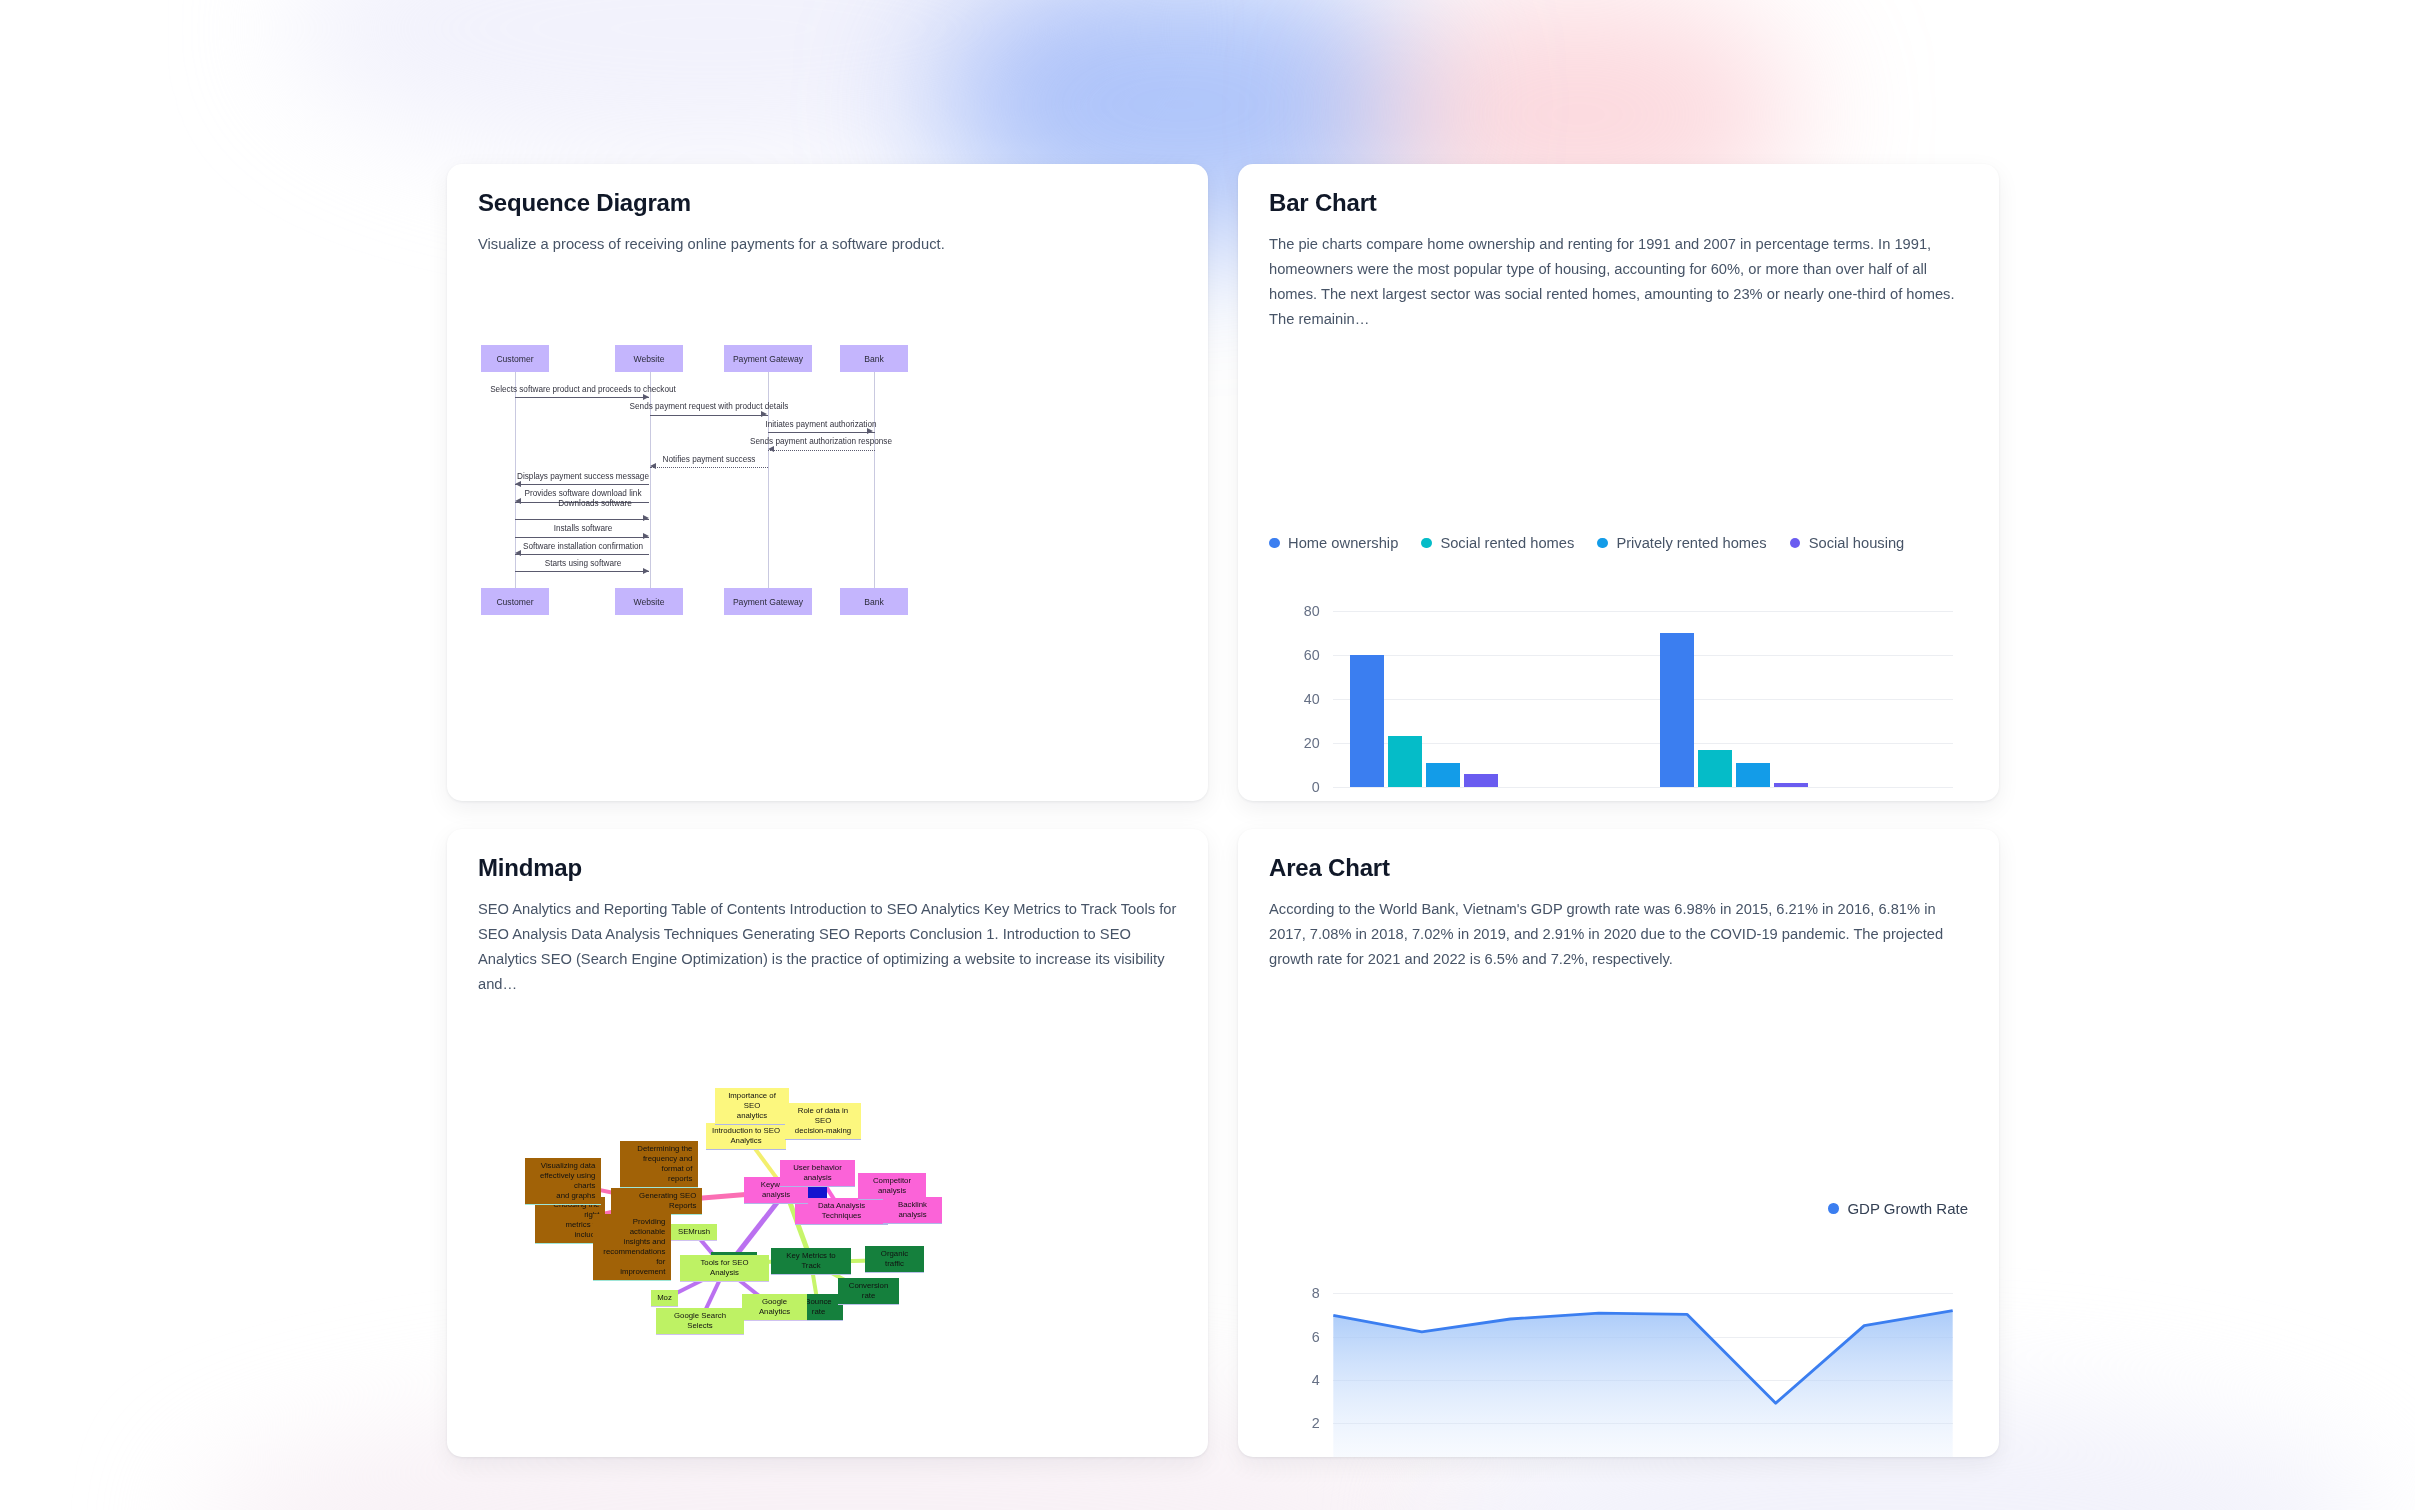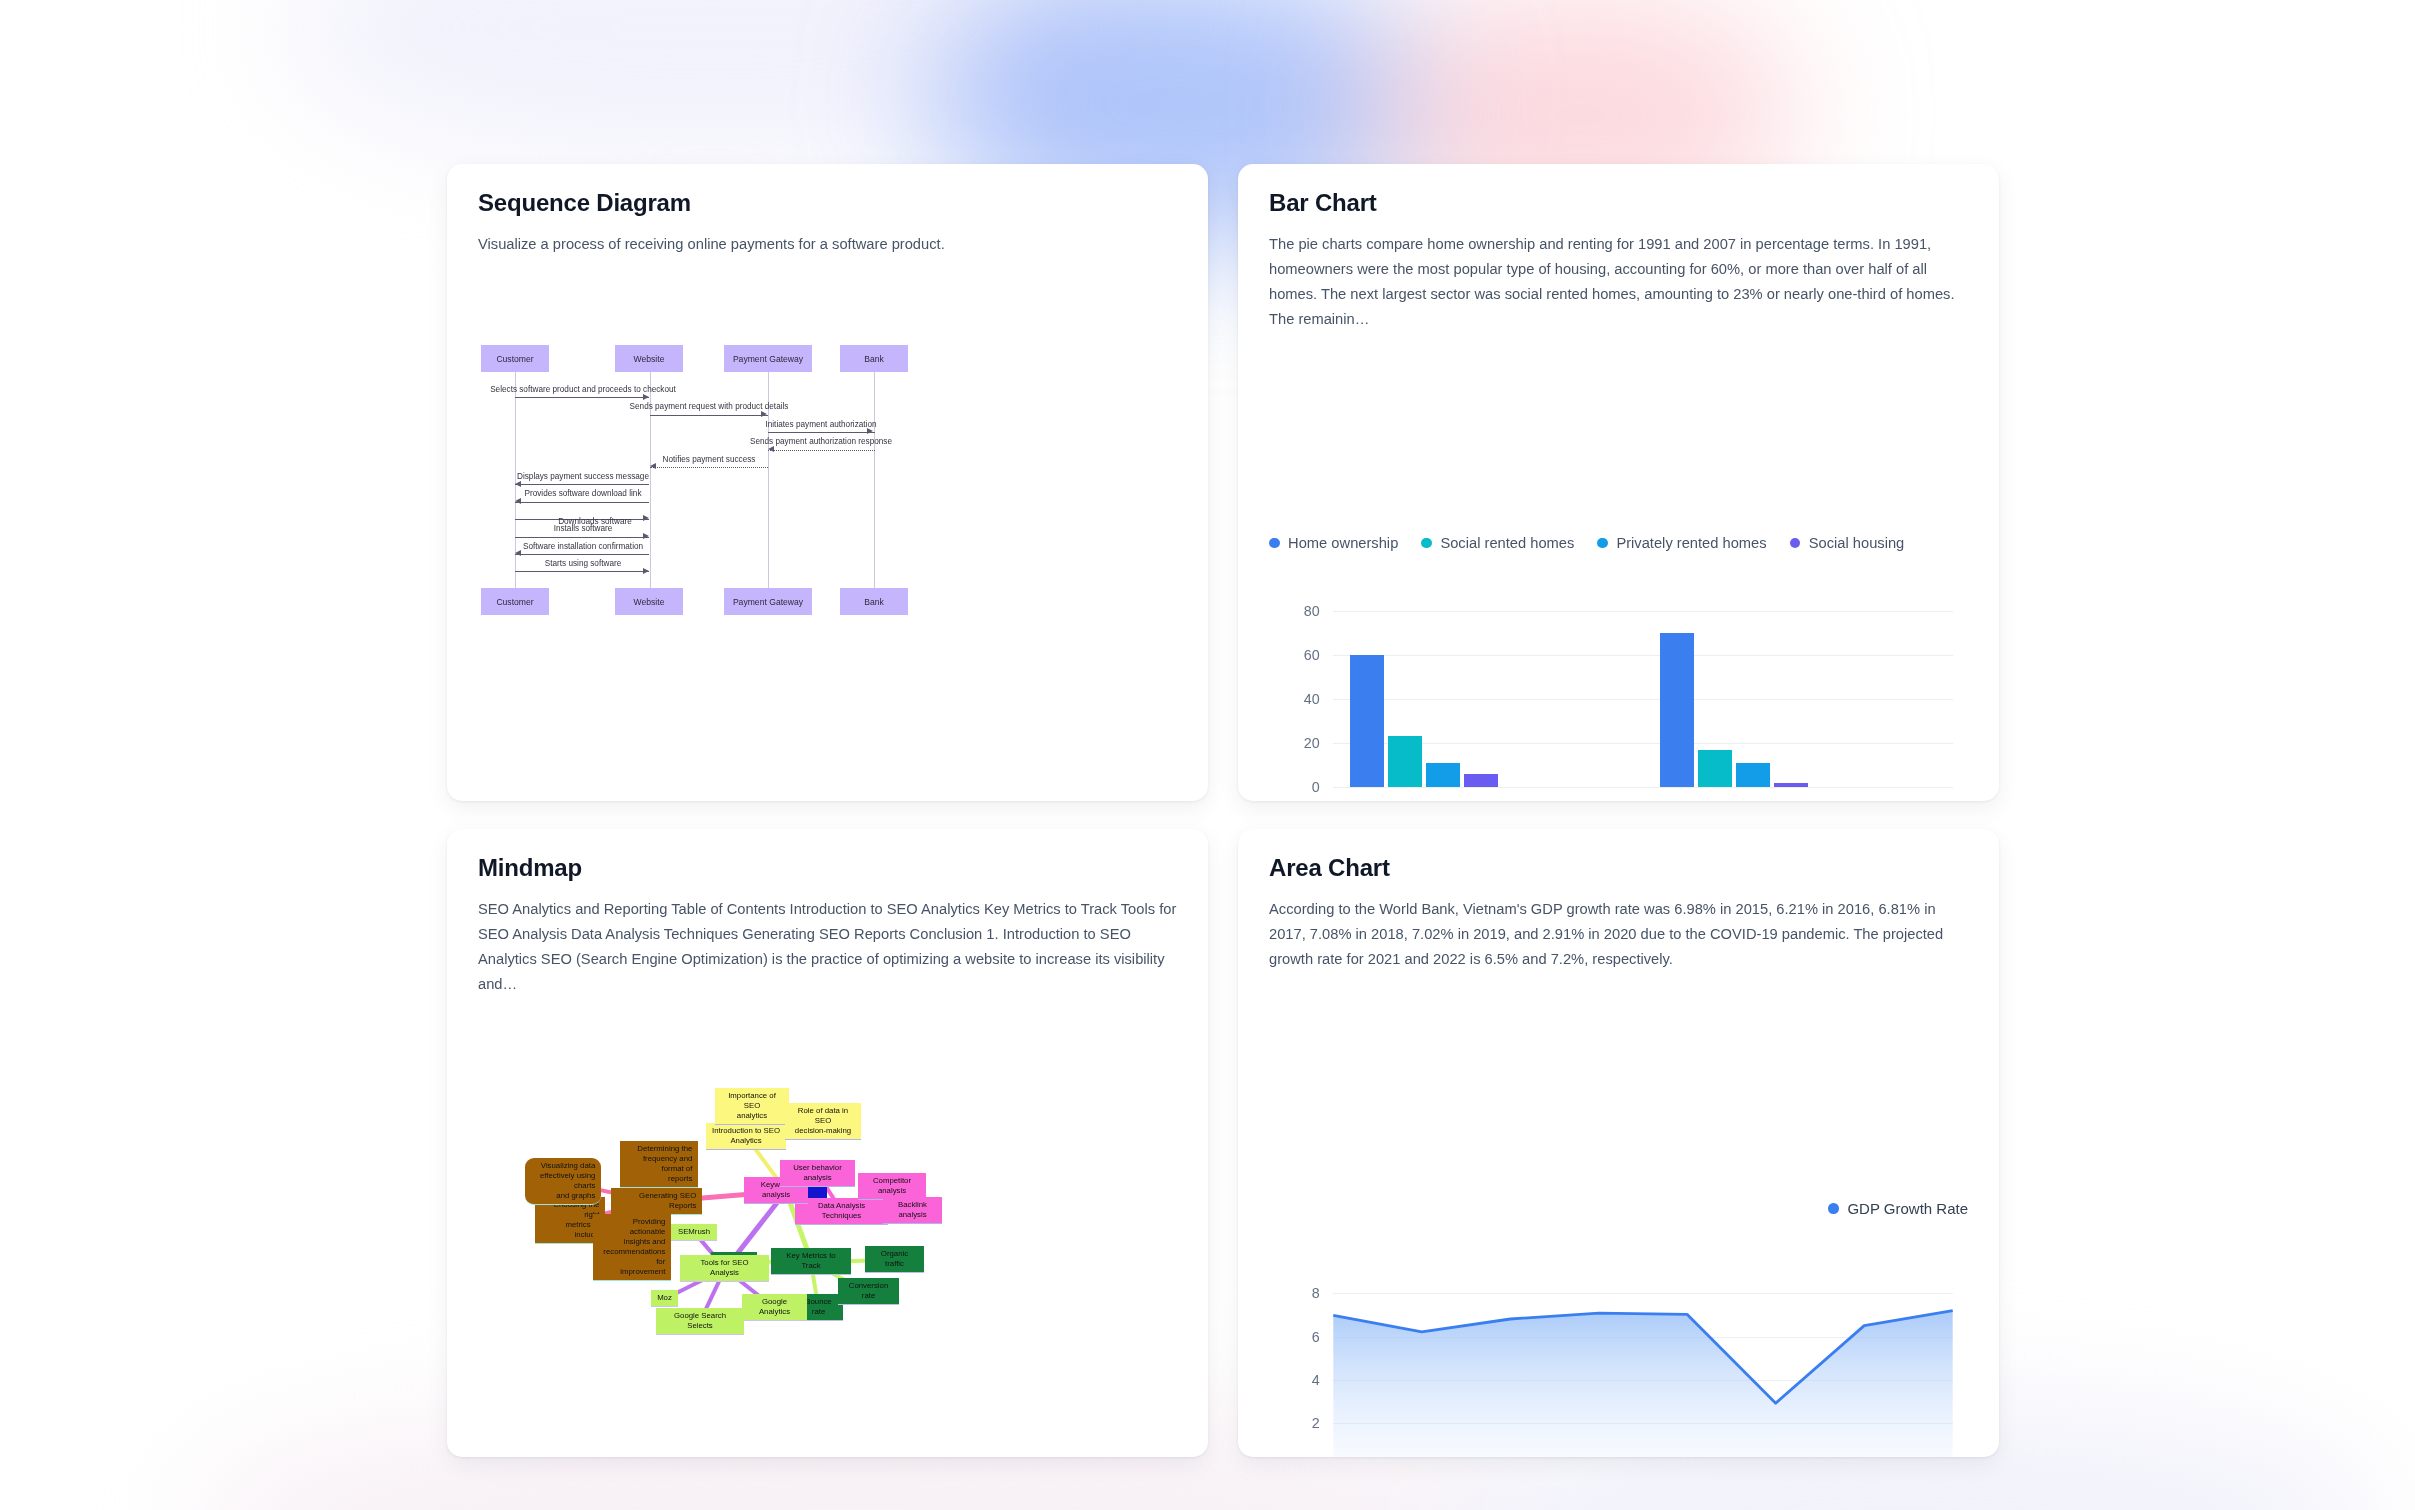--- a/index.html
+++ b/index.html
@@ -146,21 +146,21 @@
         <div class="seq-arrow left" style="left: 203px; top: 118px;"></div>
         <div class="seq-label" style="left: 262px; top: 110px; transform: translateX(-50%);">Notifies payment success</div>
         <div class="seq-msg" style="left: 68px; top: 139px; width: 134px;"></div>
         <div class="seq-arrow left" style="left: 68px; top: 136px;"></div>
         <div class="seq-label" style="left: 136px; top: 127px; transform: translateX(-50%);">Displays payment success message</div>
         <div class="seq-msg" style="left: 68px; top: 157px; width: 134px;"></div>
         <div class="seq-arrow left" style="left: 68px; top: 153px;"></div>
         <div class="seq-label" style="left: 136px; top: 144px; transform: translateX(-50%);">Provides software download link</div>
         <div class="seq-msg" style="left: 68px; top: 174px; width: 134px;"></div>
         <div class="seq-arrow right" style="left: 196px; top: 170px;"></div>
-        <div class="seq-label" style="left: 136px; top: 172px; transform: translateX(-50%); padding-left: 24px;">Downloads software</div>
+        <div class="seq-label" style="left: 136px; top: 154px; transform: translateX(-50%); padding-left: 24px;">Downloads software</div>
         <div class="seq-msg" style="left: 68px; top: 192px; width: 134px;"></div>
         <div class="seq-arrow right" style="left: 196px; top: 188px;"></div>
         <div class="seq-label" style="left: 136px; top: 179px; transform: translateX(-50%);">Installs software</div>
         <div class="seq-msg" style="left: 68px; top: 209px; width: 134px;"></div>
         <div class="seq-arrow left" style="left: 68px; top: 205px;"></div>
         <div class="seq-label" style="left: 136px; top: 197px; transform: translateX(-50%);">Software installation confirmation</div>
         <div class="seq-msg" style="left: 68px; top: 226px; width: 134px;"></div>
         <div class="seq-arrow right" style="left: 196px; top: 223px;"></div>
         <div class="seq-label" style="left: 136px; top: 214px; transform: translateX(-50%);">Starts using software</div>
       </div>
@@ -237,21 +237,21 @@
         <div class="mm-node mm-purple" style="left: 224px; top: 159px; width: 46px;">SEMrush</div>
         <div class="mm-node mm-purple" style="left: 204px; top: 225px; width: 27px;">Moz</div>
         <div class="mm-node mm-magenta" style="left: 348px; top: 133px; width: 93px;">Data Analysis Techniques</div>
         <div class="mm-node mm-magenta" style="left: 297px; top: 112px; width: 64px;">Keyword analysis</div>
         <div class="mm-node mm-magenta" style="left: 411px; top: 108px; width: 68px;">Competitor analysis</div>
         <div class="mm-node mm-magenta" style="left: 436px; top: 132px; width: 59px;">Backlink analysis</div>
         <div class="mm-node mm-magenta" style="left: 333px; top: 95px; width: 75px;">User behavior analysis</div>
         <div class="mm-node mm-pink" style="left: 164px; top: 123px; width: 91px;">Generating SEO Reports</div>
         <div class="mm-node mm-pink" style="left: 88px; top: 132px; width: 70px;">Choosing the right
 metrics to include</div>
-        <div class="mm-node mm-pink" style="left: 78px; top: 93px; width: 76px; border-radius: 9px;">Visualizing data
+        <div class="mm-node mm-pink" style="left: 78px; top: 93px; width: 76px;">Visualizing data
 effectively using charts
 and graphs</div>
         <div class="mm-node mm-pink" style="left: 146px; top: 149px; width: 78px;">Providing actionable
 insights and
 recommendations for
 improvement</div>
         <div class="mm-node mm-pink" style="left: 173px; top: 76px; width: 78px;">Determining the
 frequency and format of
 reports</div>
         <div class="mm-edge" style="left: 339px; top: 124px; width: 67px; height: 3.8px; background: rgb(243, 239, 110); transform: rotate(-126.384deg);"></div>

